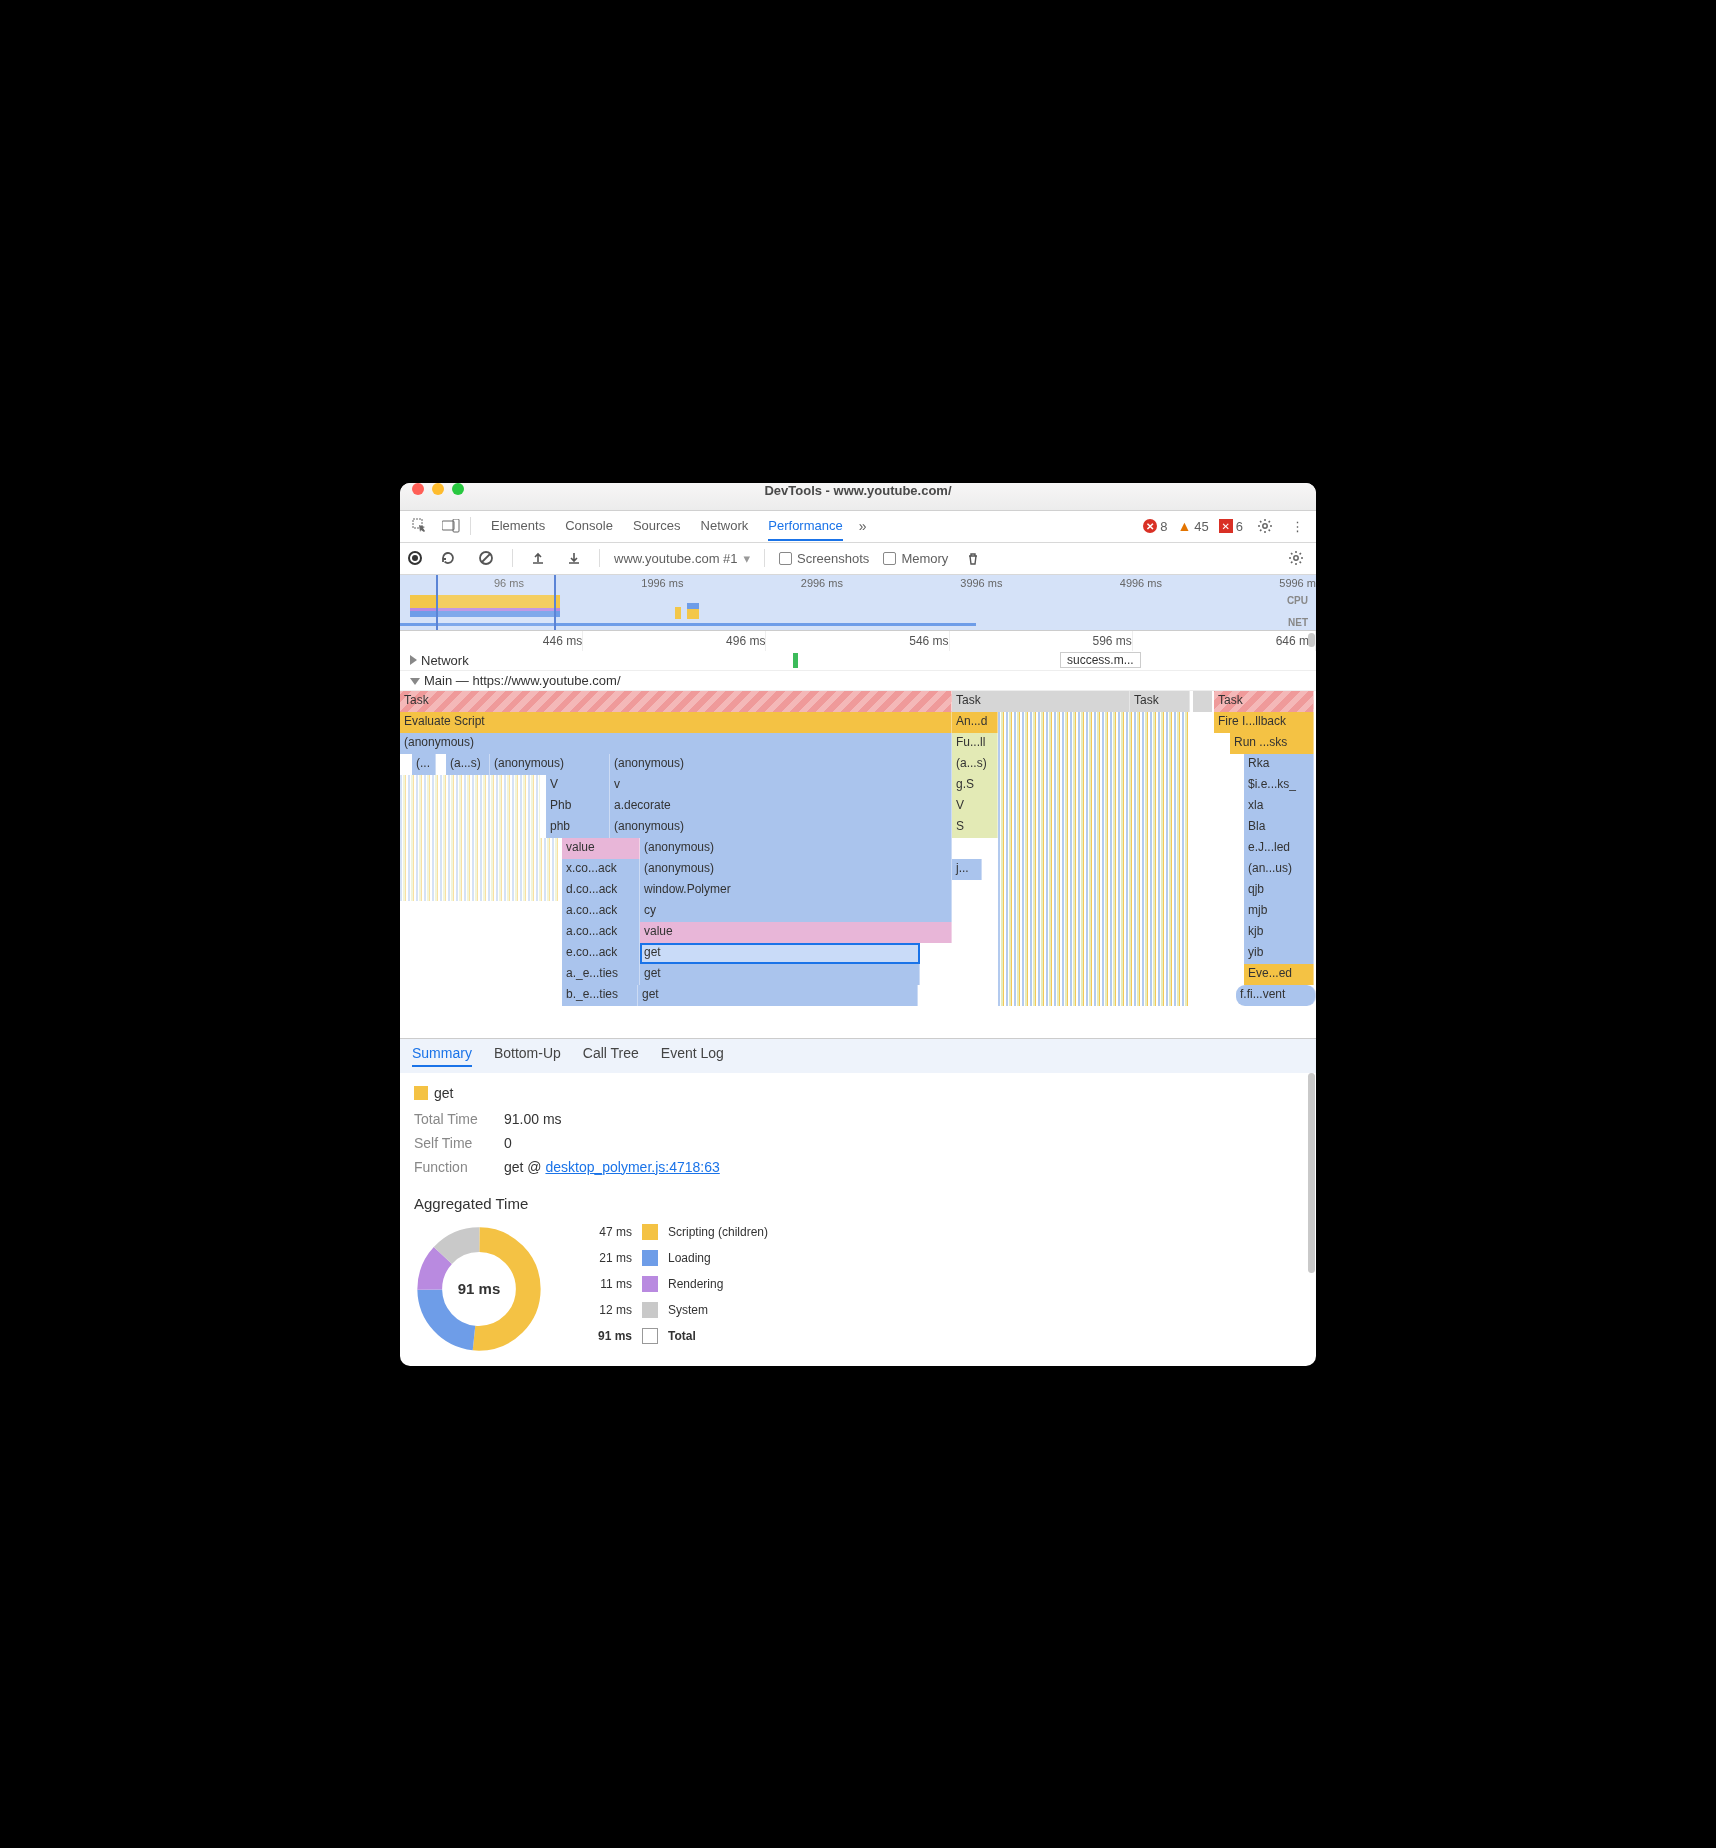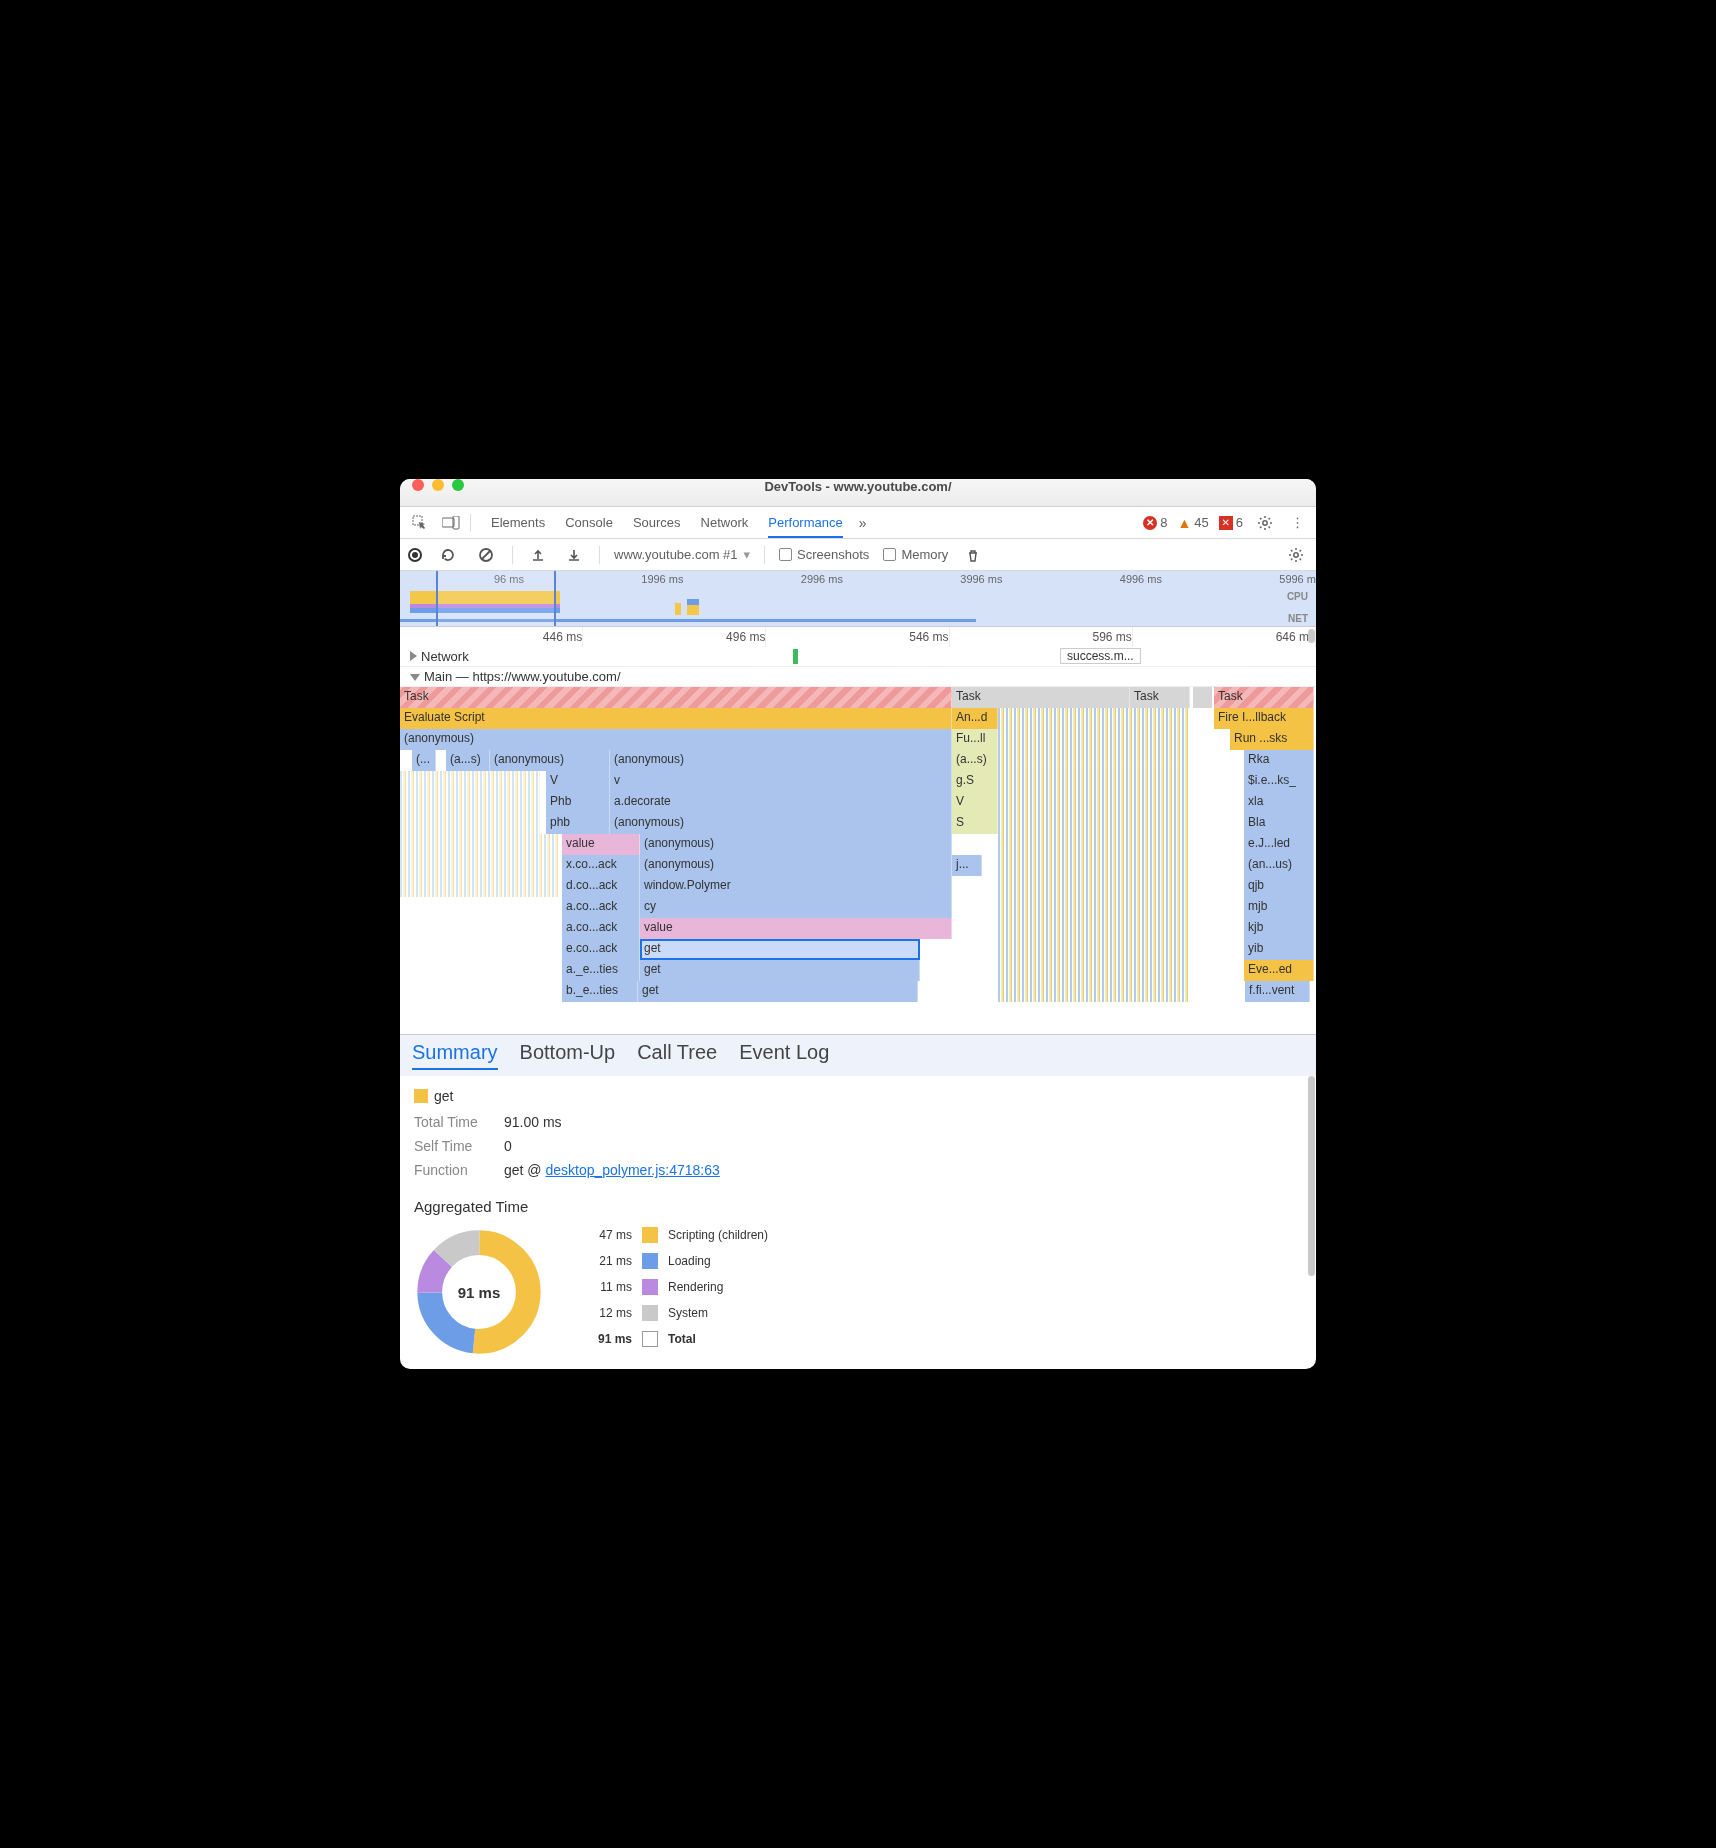--- a/index.html
+++ b/index.html
@@ -58,21 +58,21 @@
   
   .flame{position:relative;font-size:12px;}
   .frow{height:21px;display:flex;position:relative;}
   .fcell{height:21px;overflow:hidden;white-space:nowrap;padding:2px 4px;border-right:1px solid rgba(255,255,255,.4);color:#333;}
   .gray{background:#d6d6d6;} .hatched{background:repeating-linear-gradient(-45deg,#ef9a9a 0 6px,#f4b8b8 6px 12px);} 
   .yellow{background:#f4c244;} .lblue{background:#aac4ed;} .pink{background:#e8b6d8;} .pale{background:#e3eab5;}
   .fselected{outline:2px solid #1a73e8;outline-offset:-2px;background:#c9dbf8;}
   .noise{position:absolute;top:0;bottom:0;background:repeating-linear-gradient(90deg,#aac4ed 0 2px,#fff 2px 3px,#e3eab5 3px 5px,#f4c244 5px 6px,#fff 6px 8px);opacity:.9;}
   
   
-  .btabs{display:flex;gap:22px;padding:6px 12px;font-size:20px;border-top:1px solid #ccc;background:#eef3fb;margin-top:32px;}
+  .btabs{display:flex;gap:22px;padding:6px 12px;font-size:14px;border-top:1px solid #ccc;background:#eef3fb;margin-top:32px;}
   .btab{cursor:pointer;color:#444;padding-bottom:4px;}
   .btab.active{color:#1a73e8;border-bottom:2px solid #1a73e8;}
   
   
   .summary{padding:12px 14px;font-size:14px;color:#333;}
   .summary .hdr{display:flex;align-items:center;gap:6px;margin-bottom:10px;}
   .sw{width:14px;height:14px;background:#f4c244;}
   .summary .kv{display:flex;margin-bottom:8px;}
   .summary .k{width:90px;color:#888;}
   .summary a{color:#1a73e8;}
@@ -360,21 +360,21 @@
       <div class="fcell lblue" style="width:280px">get</div>
       <div class="noise" style="left:598px;width:192px;"></div>
       <div style="position:absolute;right:2px;width:70px;" class="fcell yellow">Eve...ed</div>
     </div>
 
     <div class="frow">
       <div style="width:162px"></div>
       <div class="fcell lblue" style="width:76px">b._e...ties</div>
       <div class="fcell lblue" style="width:280px">get</div>
       <div class="noise" style="left:598px;width:192px;"></div>
-      <div style="position:absolute;right:6px;width:65px;" class="fcell lblue">f.fi...vent</div>
+      <div style="position:absolute;right:0;width:80px;border-radius:9px;" class="fcell lblue">f.fi...vent</div>
     </div>
   </div>
 
   <div class="btabs">
     <div class="btab active">Summary</div>
     <div class="btab">Bottom-Up</div>
     <div class="btab">Call Tree</div>
     <div class="btab">Event Log</div>
   </div>
 

